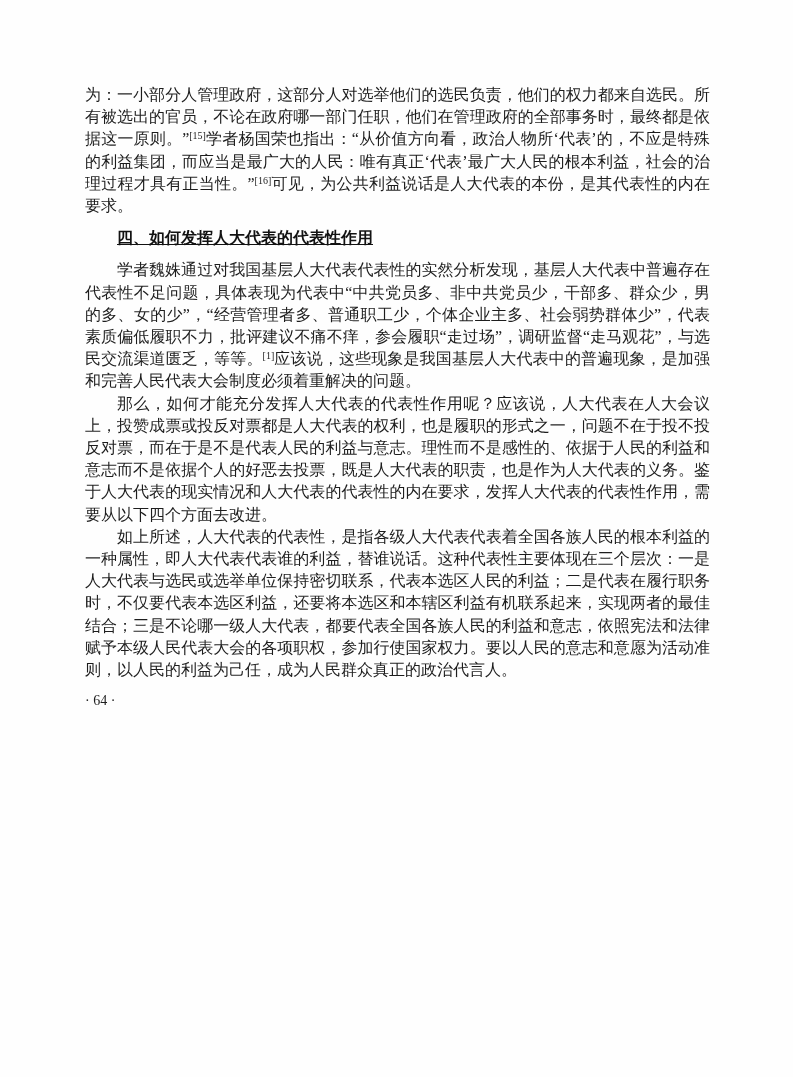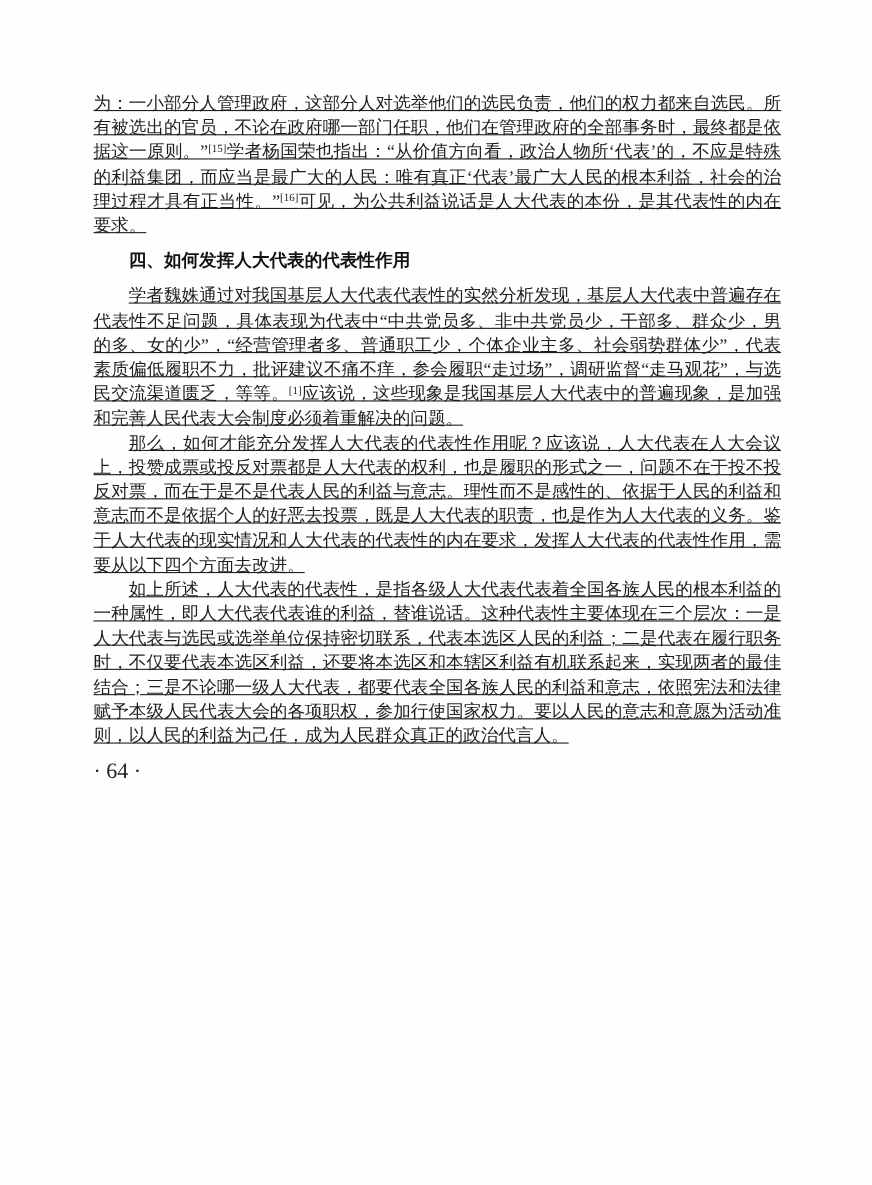--- a/index.html
+++ b/index.html
@@ -15,41 +15,41 @@
     font-size: 16px;
     line-height: 22.2px;
     color: #1d1d1d;
     overflow: hidden;
   }
   .para {
     margin: 0;
     text-align: justify;
     text-indent: 2em;
     word-break: break-all;
-    text-decoration: underline;
   }
   .para.continues { text-indent: 0; }
   .heading {
     margin: 10px 0;
     padding: 0;
     font-family: "Liberation Sans", "DejaVu Sans", sans-serif;
     font-weight: bold;
     font-size: 16px;
     line-height: 22.2px;
     text-indent: 2em;
     color: #121212;
+    text-decoration: underline;
   }
   sup.cite {
     font-size: 10px;
     line-height: 0;
     vertical-align: 5px;
   }
   .footer {
     margin-top: 9px;
-    font-size: 20px;
+    font-size: 14px;
     text-align: left;
     color: #1d1d1d;
   }
 </style>
 </head>
 <body>
 
 <div class="page">
 
   <p class="para continues"><span>为：一小部分人管理政府，这部分人对选举他们的选民负责，他们的权力都来自选民。所有被选出的官员，不论在政府哪一部门任职，他们在管理政府的全部事务时，最终都是依据这一原则。”</span><sup class="cite">[15]</sup><span>学者杨国荣也指出：“从价值方向看，政治人物所‘代表’的，不应是特殊的利益集团，而应当是最广大的人民：唯有真正‘代表’最广大人民的根本利益，社会的治理过程才具有正当性。”</span><sup class="cite">[16]</sup><span>可见，为公共利益说话是人大代表的本份，是其代表性的内在要求。</span></p>

